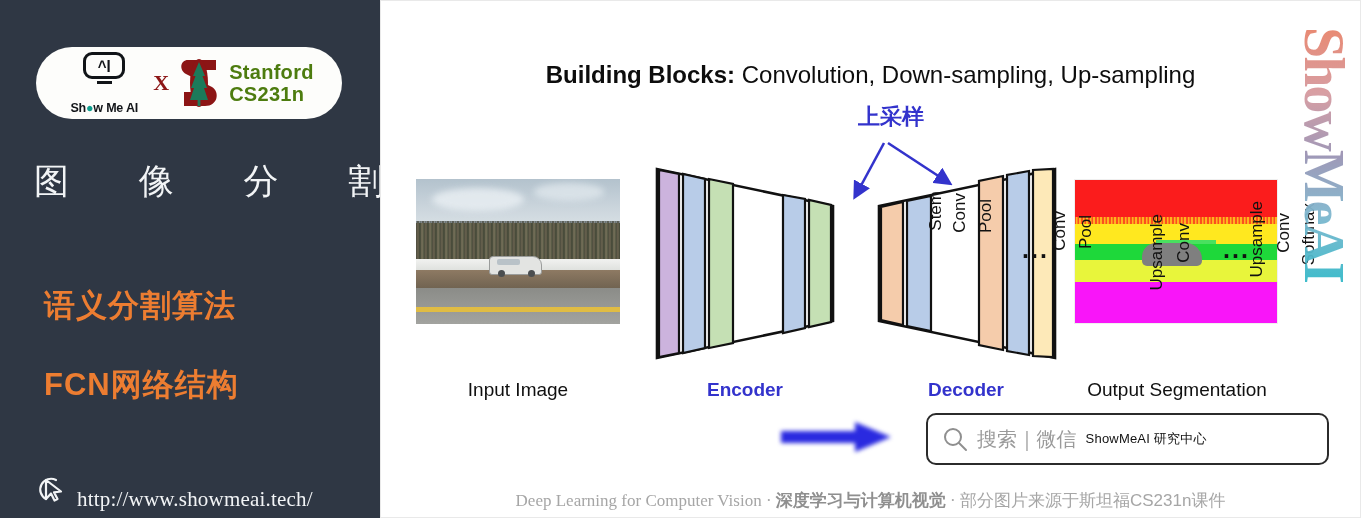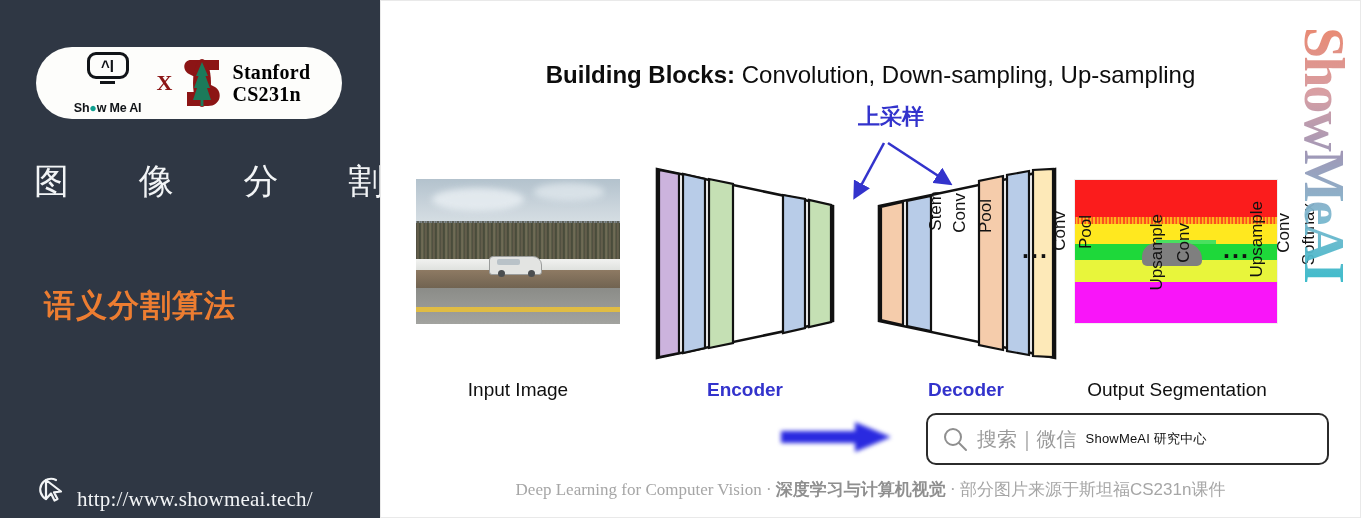--- a/index.html
+++ b/index.html
@@ -90,22 +90,22 @@
   .stanford-s {
     position: relative;
     width: 42px;
     height: 54px;
   }
   .stanford-s svg { display: block; }
   .stanford-text {
     display: flex;
     flex-direction: column;
     line-height: 1.12;
-    font-family: Liberation Serif, serif;
-    color: #000000;
+    font-family: Liberation Sans, sans-serif;
+    color: #4d7c0f;
     font-weight: bold;
     font-size: 20px;
     letter-spacing: 0.3px;
   }
 
   .title-cjk {
     position: absolute;
     left: 34px;
     top: 158px;
     width: 310px;
@@ -382,21 +382,21 @@
     top: 419px;
     width: 114px;
     height: 34px;
     filter: blur(2.2px);
   }
 
   
   .footer {
     position: absolute;
     left: 0; right: 0;
-    top: 477px;
+    top: 488px;
     text-align: center;
     font-size: 17px;
     color: #a6a6a6;
     font-family: "Liberation Serif", serif;
     white-space: nowrap;
   }
   .footer .cjk-bold { font-weight: bold; color: #8f8f8f; font-family: "Liberation Sans", sans-serif; }
   .footer .cjk-tail { font-family: "Liberation Sans", sans-serif; }
 
   
@@ -446,20 +446,21 @@
 
       <div class="stanford-text">
         <span>Stanford</span>
         <span>CS231n</span>
       </div>
     </div>
 
     <div class="title-cjk">图 像 分 割</div>
 
     <div class="head-orange" id="head-1">语义分割算法</div>
+    <div class="head-orange" id="head-2">FCN网络结构</div>
 
     <div class="url-row">
       <span class="cursor-icon">
         <svg width="32" height="32" viewBox="0 0 32 32">
           <path d="M22 8 A10 10 0 1 0 12 27" fill="none" stroke="#f2f4f6" stroke-width="2.2" stroke-linecap="round"></path>
           <path d="M12 8 L12 27 L17 21.5 L20.5 28.5 L23.5 27 L20 20.3 L27 19.5 Z" fill="#2f3744" stroke="#f2f4f6" stroke-width="2.2" stroke-linejoin="round"></path>
         </svg>
       </span>
       <span class="url-text">http://www.showmeai.tech/</span>
     </div>

